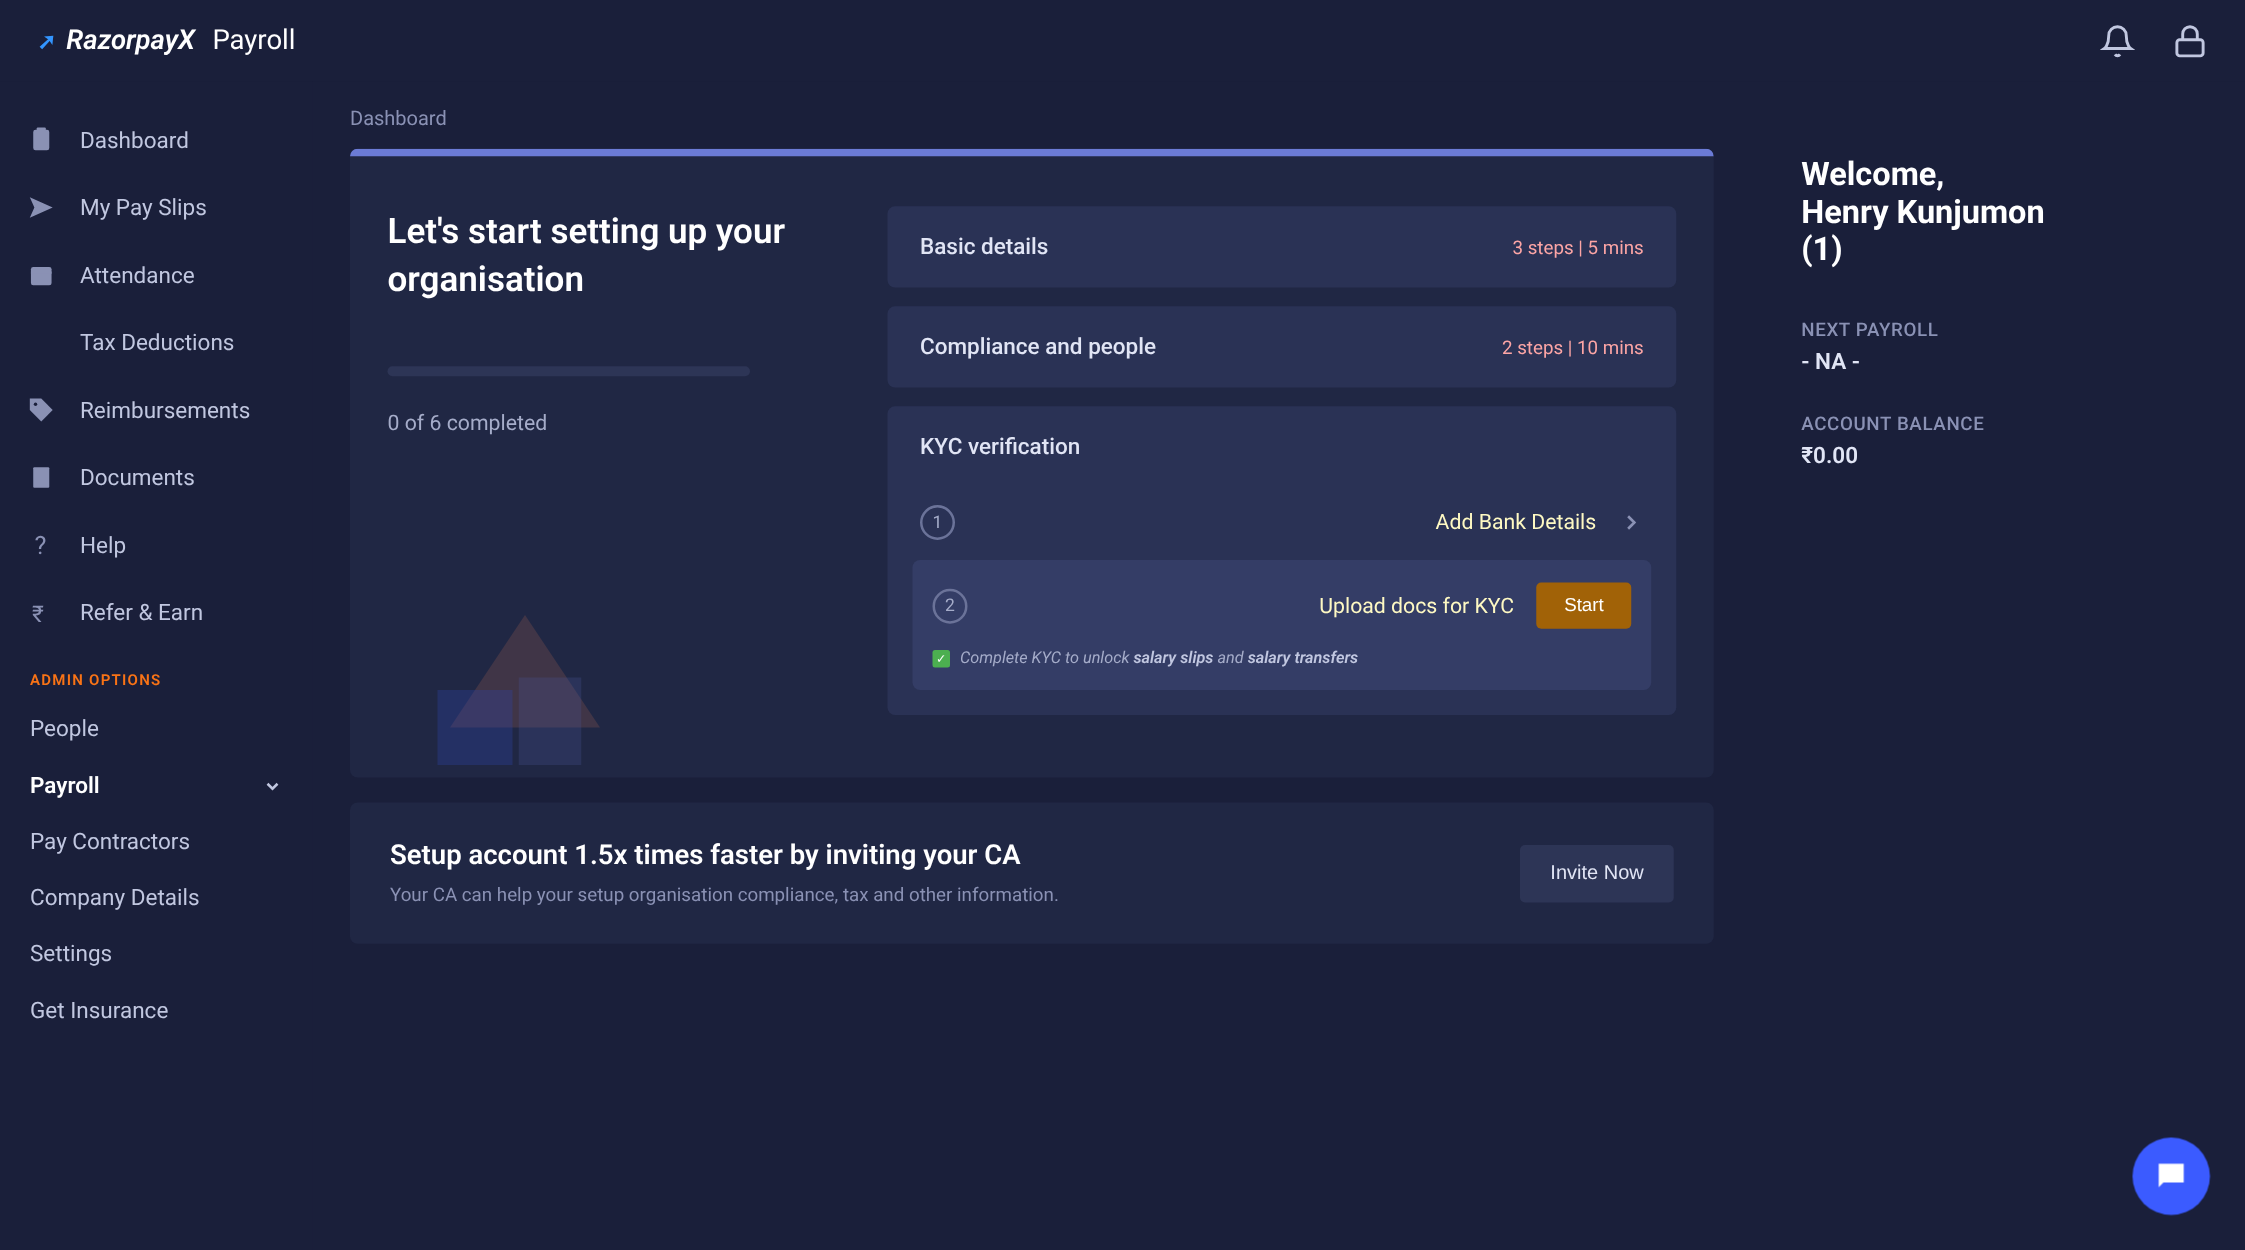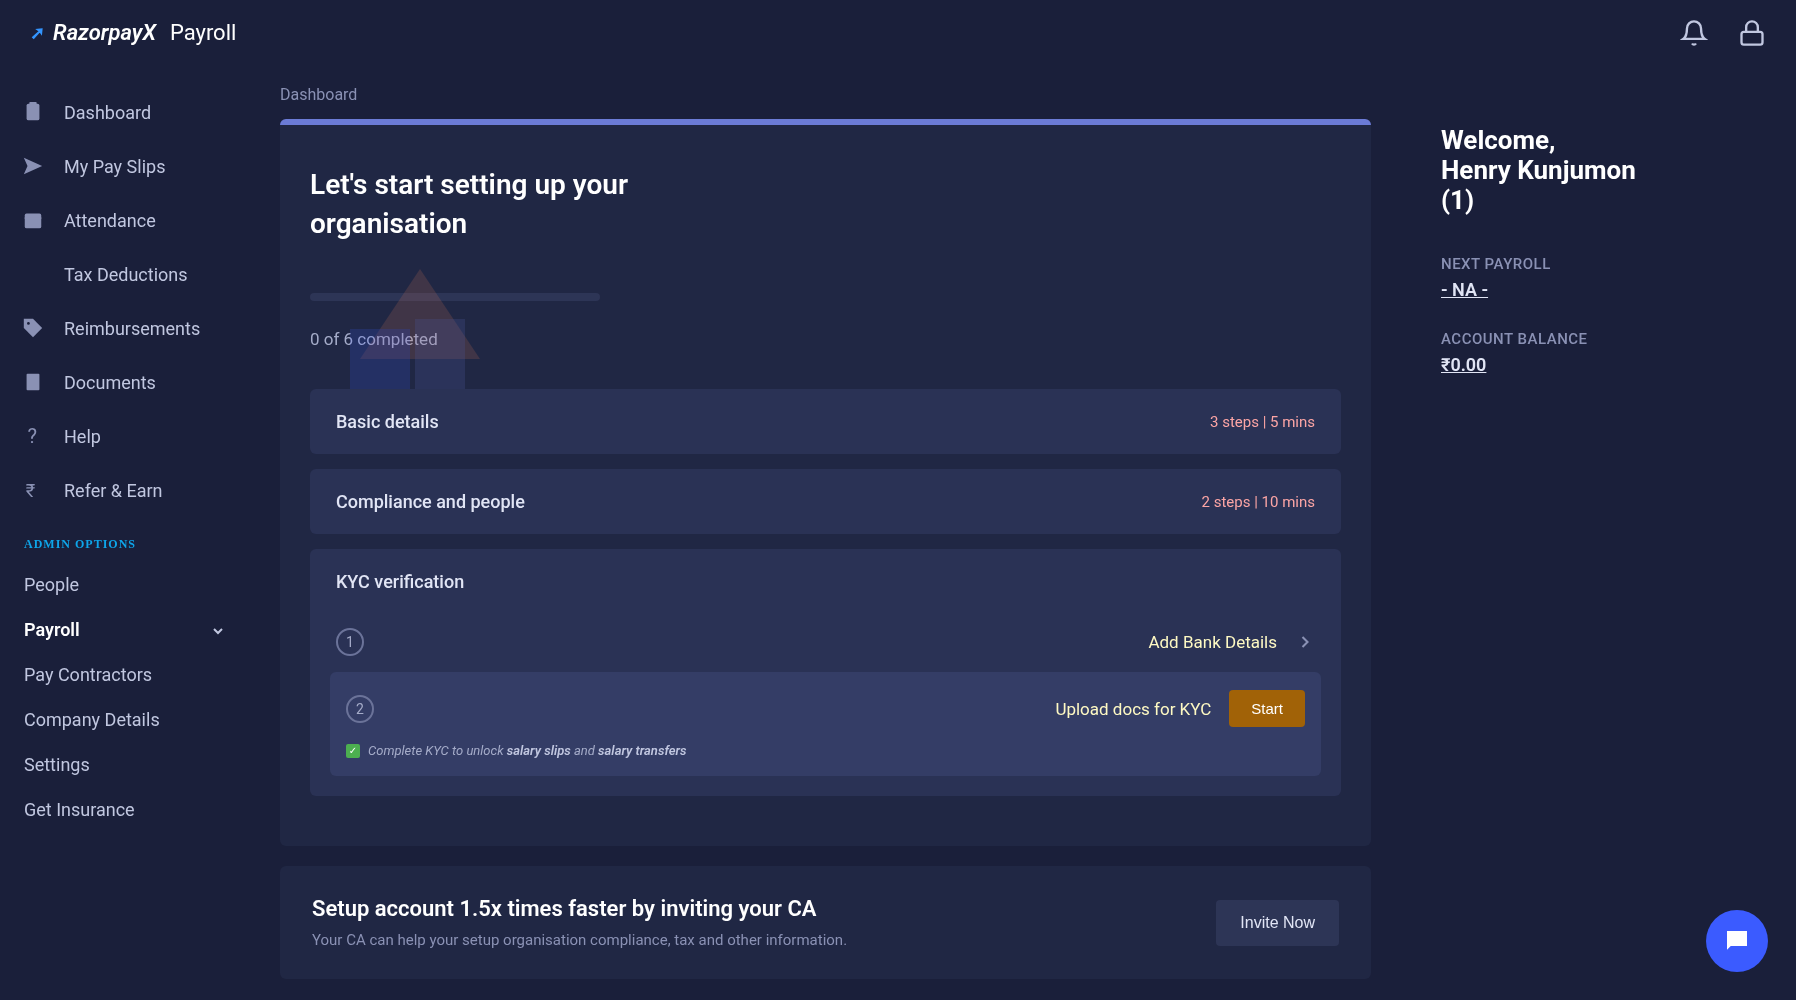--- a/index.html
+++ b/index.html
@@ -46,23 +46,22 @@
   font-size: 18px;
   cursor: pointer;
 }
 .nav-icon { width: 22px; height: 22px; display: flex; align-items: center; justify-content: center; }
 .nav-icon svg { width: 100%; height: 100%; fill: #8a91b4; }
 
 .admin-label {
   padding: 20px 24px 10px;
   font-size: 12px;
   letter-spacing: 1px;
-  color: #0ea5e9;
+  color: #f97316;
   font-weight: 600;
-  font-family: Liberation Serif, serif;
 }
 .admin-item {
   padding: 12px 24px;
   font-size: 18px;
   color: #c1c7e0;
   cursor: pointer;
   display: flex;
   justify-content: space-between;
   align-items: center;
 }
@@ -81,21 +80,21 @@
 }
 .breadcrumb { color: #8a91b4; font-size: 16px; margin-bottom: 15px; }
 
 .setup-card {
   background: #202744;
   border-radius: 6px;
   overflow: hidden;
   position: relative;
 }
 .progress-top { height: 6px; background: #6b7bd6; width: 100%; }
-.setup-inner { display: flex; padding: 40px 30px 50px; gap: 40px; flex-direction: column; }
+.setup-inner { display: flex; padding: 40px 30px 50px; gap: 40px; }
 .setup-left { width: 360px; position: relative; }
 .setup-title { font-size: 28px; font-weight: 600; line-height: 1.4; color: #fff; margin-bottom: 50px; }
 .prog-bar { width: 290px; height: 8px; background: #2d3556; border-radius: 4px; }
 .prog-text { margin-top: 28px; color: #a5acc9; font-size: 17px; }
 .deco-shapes {
   position: absolute;
   bottom: -50px;
   left: 10px;
   width: 200px;
   height: 180px;
@@ -201,21 +200,21 @@
 }
 
 .right-panel {
   width: 395px;
   padding: 60px 40px;
 }
 .welcome-label { font-size: 26px; font-weight: 700; color: #fff; }
 .welcome-name { font-size: 26px; font-weight: 700; color: #fff; }
 .welcome-id { font-size: 26px; font-weight: 700; color: #fff; margin-bottom: 40px; }
 .info-label { font-size: 15px; color: #8a91b4; font-weight: 500; margin-top: 30px; letter-spacing: 0.5px; }
-.info-value { font-size: 18px; color: #e1e5f5; font-weight: 600; margin-top: 6px; text-decoration: underline; }
+.info-value { font-size: 18px; color: #e1e5f5; font-weight: 600; margin-top: 6px; }
 
 .chat-fab {
   position: fixed;
   bottom: 28px;
   right: 28px;
   width: 62px;
   height: 62px;
   background: #3b5bff;
   border-radius: 50%;
   display: flex;

